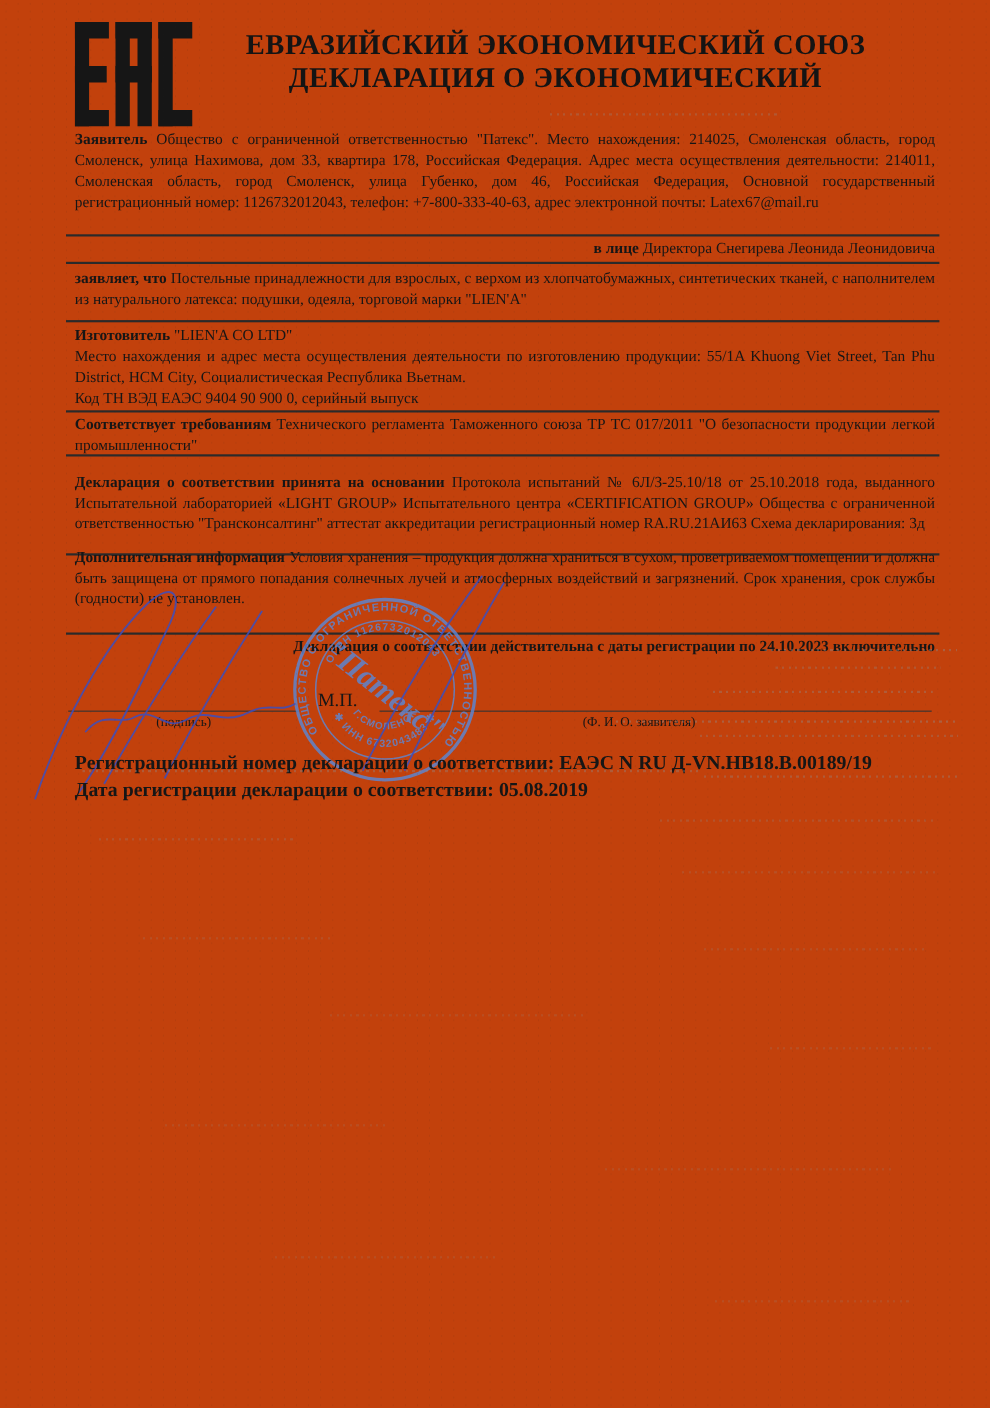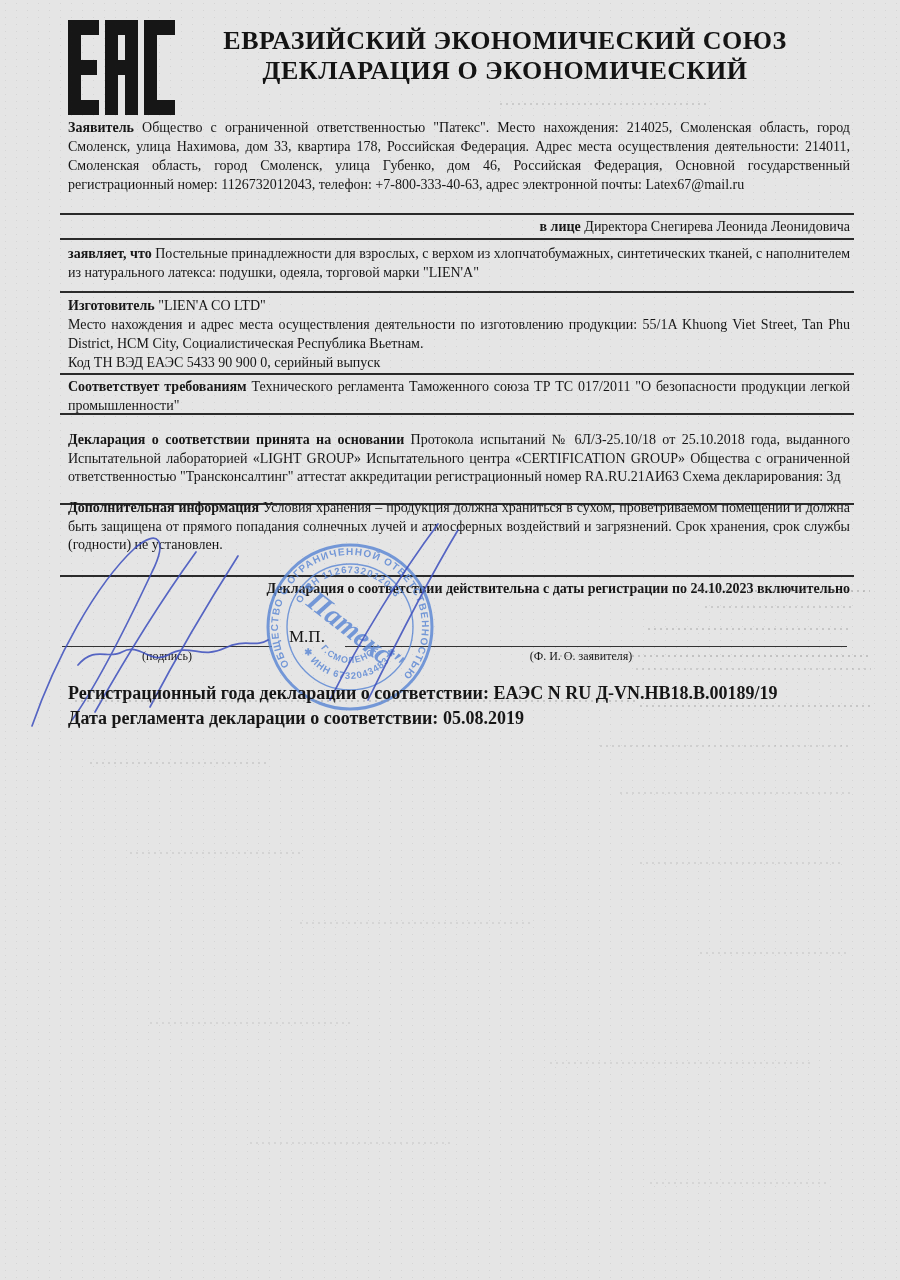--- a/index.html
+++ b/index.html
@@ -1,16 +1,16 @@
 <!DOCTYPE html>
 <html><head>
 <meta charset="utf-8">
 <style>
   html,body{margin:0;padding:0;background:#ffffff;}
-  .page{position:relative;width:900px;height:1280px;background:#e5e5e5;overflow:hidden;
+  .page{position:relative;width:900px;height:1280px;background:#c2410c;overflow:hidden;
         font-family:"Liberation Serif", serif;color:#161616;}
   .speckle{position:absolute;inset:0;pointer-events:none;opacity:.16;
         background-image:radial-gradient(rgba(30,30,30,.5) .7px, transparent .9px);
         background-size:11px 7px;}
   .logo{position:absolute;left:68px;top:20px;width:107px;height:95px;}
   .title{position:absolute;left:190px;top:26px;width:630px;text-align:center;
         font-weight:bold;font-size:26px;line-height:30px;letter-spacing:.5px;color:#141414;}
   .block{position:absolute;left:68px;width:782px;font-size:14px;line-height:19px;
         text-align:justify;}
   .lbl{font-weight:bold;}
@@ -57,21 +57,21 @@
 
   <div class="block" style="top:217px;text-align:right"><span class="lbl">в лице</span><span> Директора Снегирева Леонида Леонидовича</span></div>
   <div class="rule" style="top:238px"></div>
 
   <div class="block" style="top:244px"><span class="lbl">заявляет, что</span><span> Постельные принадлежности для взрослых, с верхом из хлопчатобумажных, синтетических тканей, с наполнителем из натурального латекса: подушки, одеяла, торговой марки "LIEN'A"</span></div>
   <div class="rule" style="top:291px"></div>
 
   <div class="block" style="top:296px">
     <div style="text-align:left"><span class="lbl">Изготовитель</span><span> "LIEN'A CO LTD"</span></div>
     <div>Место нахождения и адрес места осуществления деятельности по изготовлению продукции: 55/1A Khuong Viet Street, Tan Phu District, HCM City, Социалистическая Республика Вьетнам.</div>
-    <div style="text-align:left">Код ТН ВЭД ЕАЭС 5433 90 900 0, серийный выпуск</div>
+    <div style="text-align:left">Код ТН ВЭД ЕАЭС 9404 90 900 0, серийный выпуск</div>
   </div>
   <div class="rule" style="top:373px"></div>
 
   <div class="block" style="top:377px"><span class="lbl">Соответствует требованиям</span><span> Технического регламента Таможенного союза ТР ТС 017/2011 "О безопасности продукции легкой промышленности"</span></div>
   <div class="rule" style="top:413px"></div>
 
   <div class="block" style="top:431px;line-height:18.5px"><span class="lbl">Декларация о соответствии принята на основании</span><span> Протокола испытаний № 6Л/З-25.10/18 от 25.10.2018 года, выданного Испытательной лабораторией «LIGHT GROUP» Испытательного центра «CERTIFICATION GROUP» Общества с ограниченной ответственностью "Трансконсалтинг" аттестат аккредитации регистрационный номер RA.RU.21АИ63 Схема декларирования: 3д</span></div>
   <div class="rule" style="top:503px"></div>
 
   <div class="block" style="top:499px;line-height:18.5px"><span class="lbl">Дополнительная информация</span><span> Условия хранения – продукция должна храниться в сухом, проветриваемом помещении и должна быть защищена от прямого попадания солнечных лучей и атмосферных воздействий и загрязнений. Срок хранения, срок службы (годности) не установлен.</span></div>
@@ -109,22 +109,22 @@
     <g stroke="#3d4fbe" stroke-width="1.7" fill="none" stroke-linecap="round" opacity=".85">
       <path d="M 32 726 C 55 660 95 585 135 548 C 158 528 168 540 152 572 C 120 640 90 695 72 720"></path>
       <path d="M 95 712 C 130 650 165 595 196 552"></path>
       <path d="M 150 707 C 180 650 210 600 238 556"></path>
       <path d="M 78 665 C 95 645 108 660 122 652 C 140 642 150 665 168 655 C 190 642 200 660 225 648 C 245 638 255 648 268 640"></path>
       <path d="M 330 700 C 360 640 400 575 438 524"></path>
       <path d="M 368 700 C 395 645 425 585 458 530"></path>
     </g>
   </svg>
 
-  <div class="reg" style="top:683px"><span>Регистрационный года декларации о соответствии:</span> <span>ЕАЭС N RU Д-VN.НВ18.В.00189/19</span></div>
-  <div class="reg" style="top:708px"><span>Дата регламента декларации о соответствии:</span> <span>05.08.2019</span></div>
+  <div class="reg" style="top:683px"><span>Регистрационный номер декларации о соответствии:</span> <span>ЕАЭС N RU Д-VN.НВ18.В.00189/19</span></div>
+  <div class="reg" style="top:708px"><span>Дата регистрации декларации о соответствии:</span> <span>05.08.2019</span></div>
 
   <div class="noise" style="left:500px;top:103px;width:210px;opacity:.3"></div>
   <div class="noise" style="left:695px;top:590px;width:175px;opacity:.4"></div>
   <div class="noise" style="left:705px;top:606px;width:150px;opacity:.3"></div>
   <div class="noise" style="left:648px;top:628px;width:200px;opacity:.35"></div>
   <div class="noise" style="left:560px;top:655px;width:310px;opacity:.4"></div>
   <div class="noise" style="left:636px;top:668px;width:235px;opacity:.3"></div>
   <div class="noise" style="left:75px;top:700px;width:560px;opacity:.35"></div>
   <div class="noise" style="left:640px;top:705px;width:230px;opacity:.35"></div>
   <div class="noise" style="left:600px;top:745px;width:250px;opacity:.25"></div>

